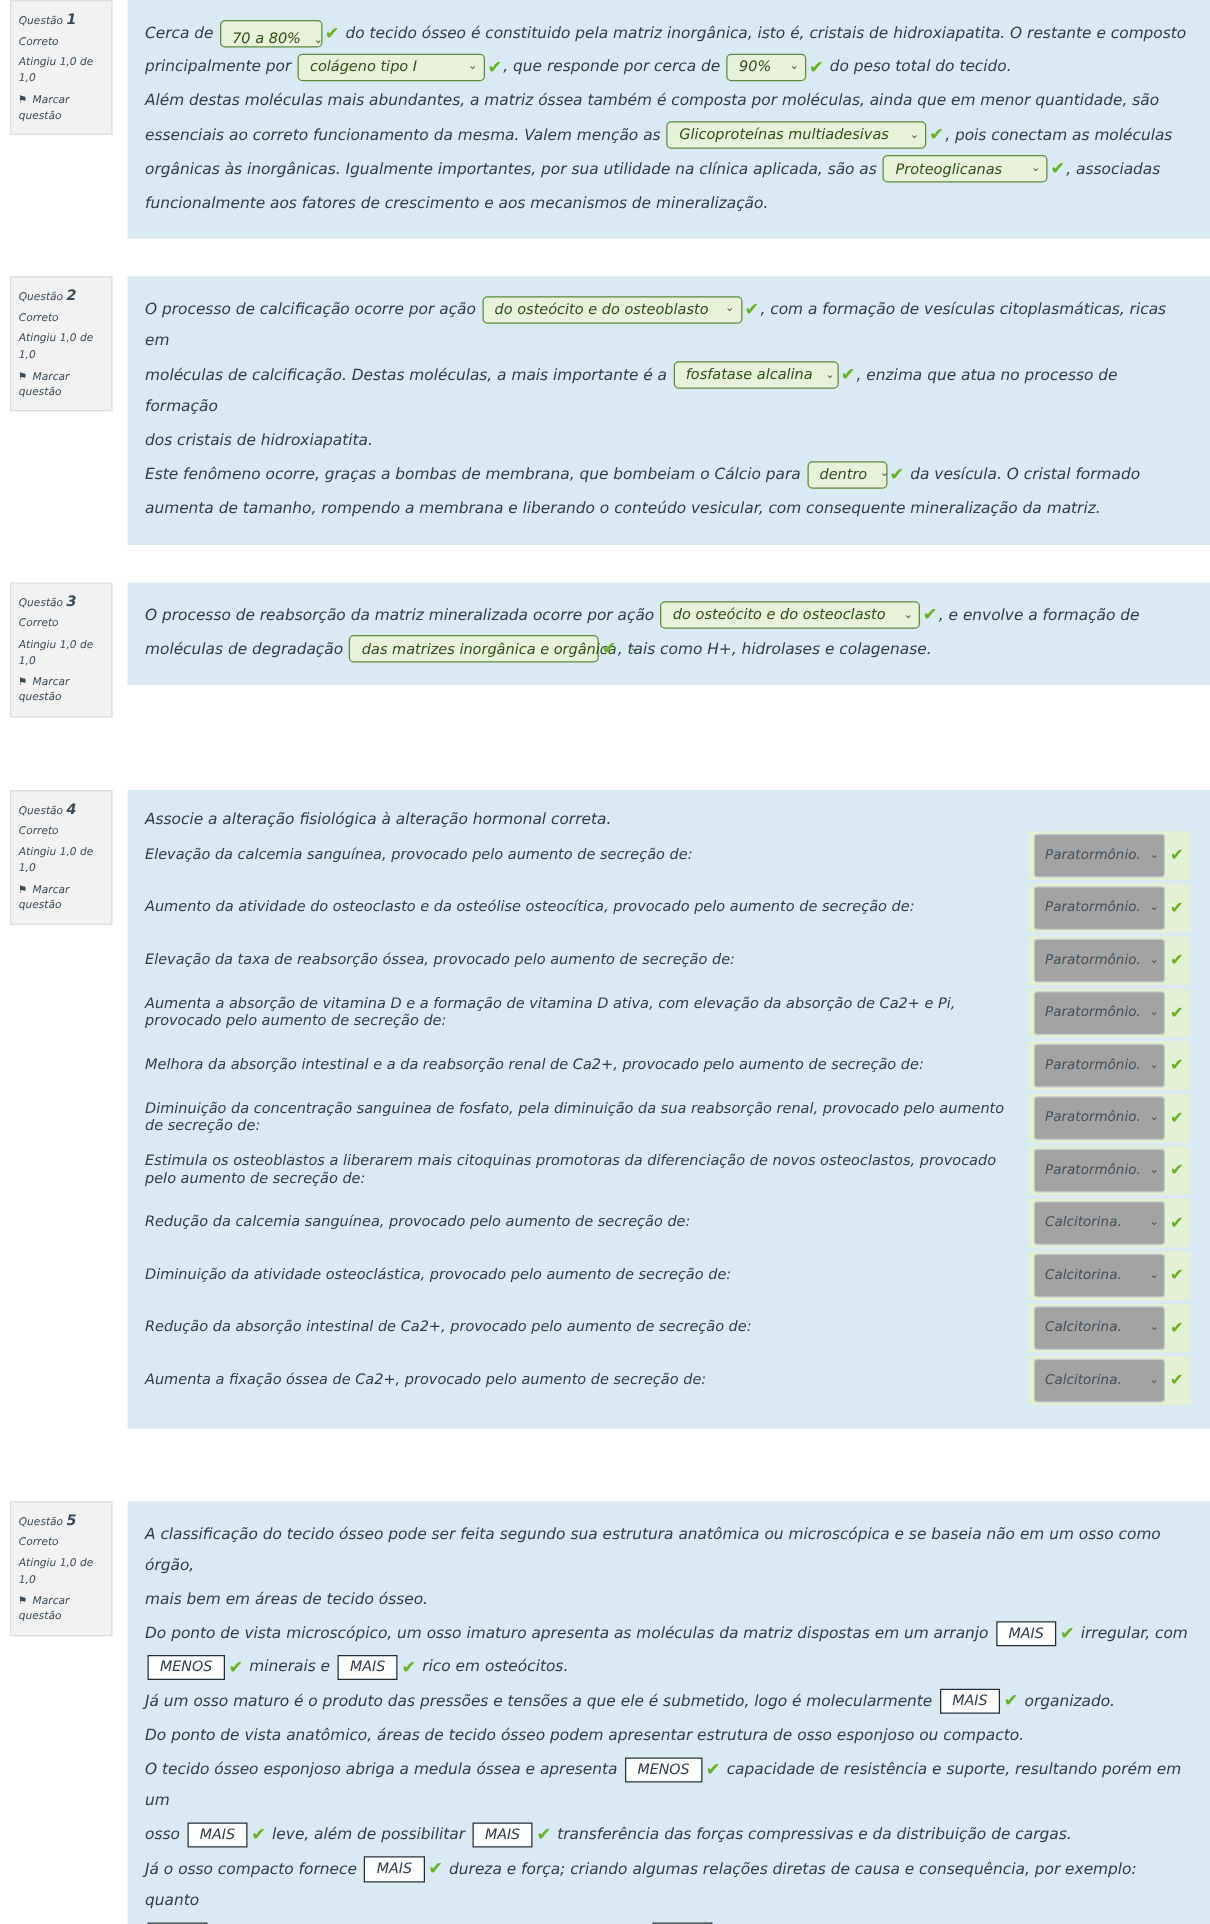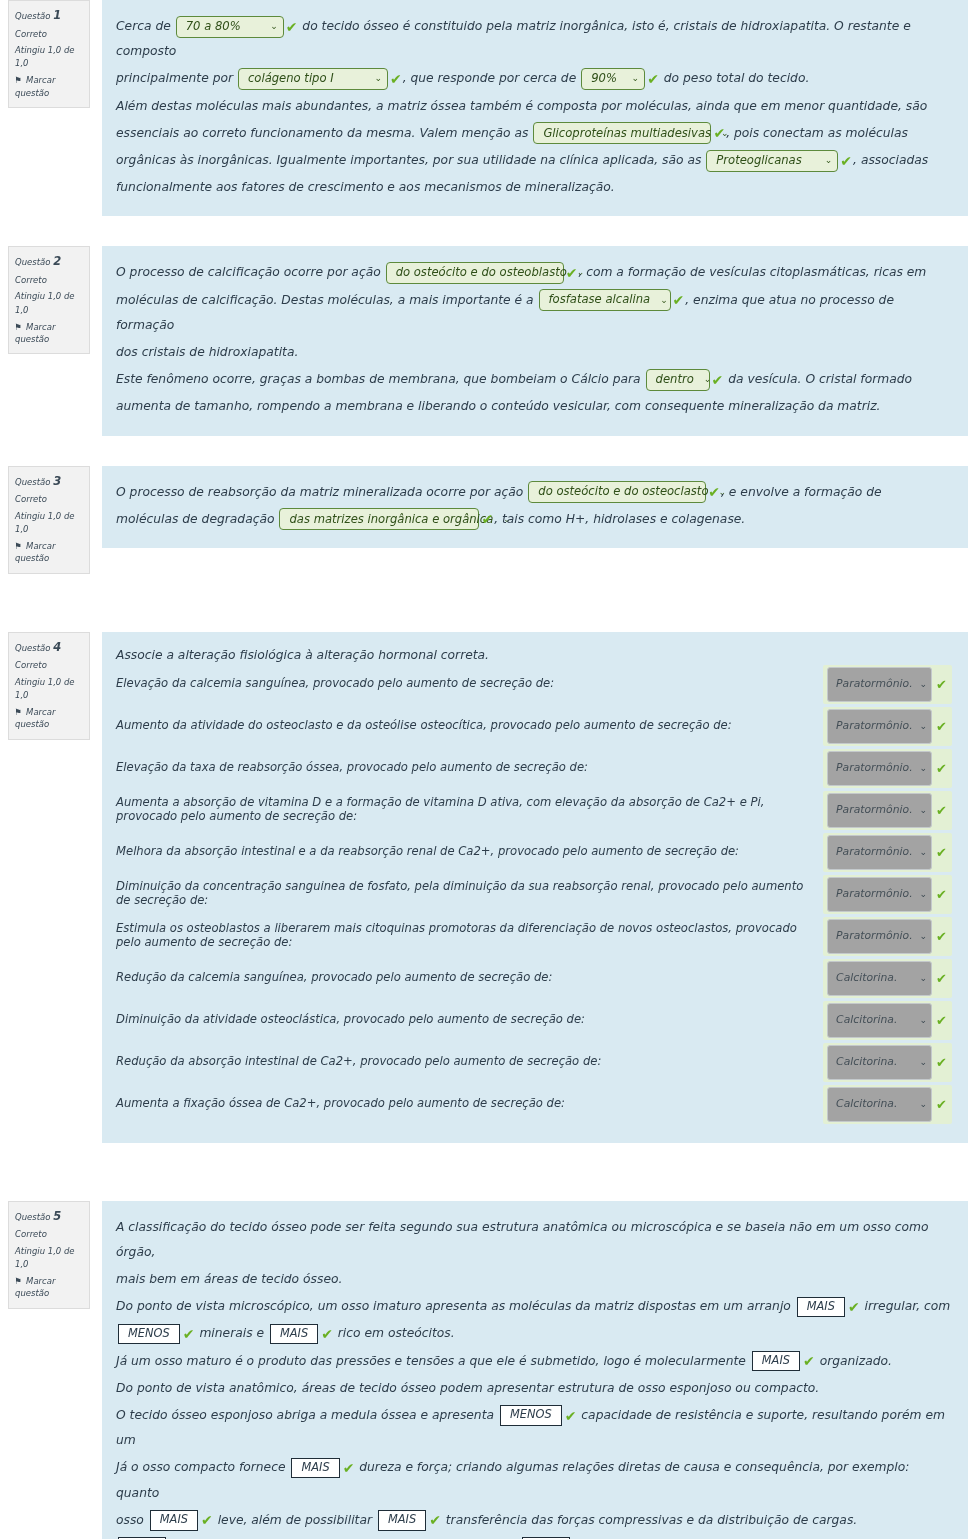--- a/index.html
+++ b/index.html
@@ -75,24 +75,24 @@
     padding: 0 5px 0 9px;
     vertical-align: middle;
     margin: 0 1px;
     white-space: nowrap;
     line-height: 1;
   }
   .sel .sel-label { padding-right: 10px; }
   .sel .caret { font-size: 9px; color: #35571c; }
 
   
-  .w-90  { width: 108px; }
+  .w-90  { width: 82px; align-items: flex-end; }
   .w-80  { width: 64px; }
   .w-150 { width: 150px; }
-  .w-175 { width: 178px; }
+  .w-175 { width: 208px; }
   .w-130 { width: 132px; }
   .w-200 { width: 200px; }
 
   
   .ck {
     display: inline-block;
     color: #6ab023;
     font-size: 14px;
     font-weight: bold;
     vertical-align: middle;
@@ -377,22 +377,22 @@
             <div class="qflag"><span class="flag-ico">⚑</span><span> Marcar questão</span></div>
           </div>
           <div class="qcontent">
             <p><span>A classificação do tecido ósseo pode ser feita segundo sua estrutura anatômica ou microscópica e se baseia não em um osso como órgão,</span></p>
             <p><span>mais bem em áreas de tecido ósseo.</span></p>
             <p><span>Do ponto de vista microscópico, um osso imaturo apresenta as moléculas da matriz dispostas em um arranjo </span><span class="tok">MAIS</span><span class="ck">✔</span><span> irregular, com</span></p>
             <p><span class="tok wide">MENOS</span><span class="ck">✔</span><span> minerais e </span><span class="tok">MAIS</span><span class="ck">✔</span><span> rico em osteócitos.</span></p>
             <p><span>Já um osso maturo é o produto das pressões e tensões a que ele é submetido, logo é molecularmente </span><span class="tok">MAIS</span><span class="ck">✔</span><span> organizado.</span></p>
             <p><span>Do ponto de vista anatômico, áreas de tecido ósseo podem apresentar estrutura de osso esponjoso ou compacto.</span></p>
             <p><span>O tecido ósseo esponjoso abriga a medula óssea e apresenta </span><span class="tok wide">MENOS</span><span class="ck">✔</span><span> capacidade de resistência e suporte, resultando porém em um</span></p>
+            <p><span>osso </span><span class="tok">MAIS</span><span class="ck">✔</span><span> leve, além de possibilitar </span><span class="tok">MAIS</span><span class="ck">✔</span><span> transferência das forças compressivas e da distribuição de cargas.</span></p>
             <p><span>Já o osso compacto fornece </span><span class="tok">MAIS</span><span class="ck">✔</span><span> dureza e força; criando algumas relações diretas de causa e consequência, por exemplo: quanto</span></p>
-            <p><span>osso </span><span class="tok">MAIS</span><span class="ck">✔</span><span> leve, além de possibilitar </span><span class="tok">MAIS</span><span class="ck">✔</span><span> transferência das forças compressivas e da distribuição de cargas.</span></p>
             <p><span class="tok">MAIS</span><span class="ck">✔</span><span> sistemas osteônicos presentes, maior a força; quanto </span><span class="tok">MAIS</span><span class="ck">✔</span><span> estímulo receber (tensão/compressão), maior a espessura</span></p>
             <p><span>da placa óssea.</span></p>
             <div class="bank"><span class="tok">MAIS</span><span class="tok wide">MENOS</span></div>
           </div>
         </div>
       </div>
       <div class="gap-xl"></div>
     </div>
 </div>
 

